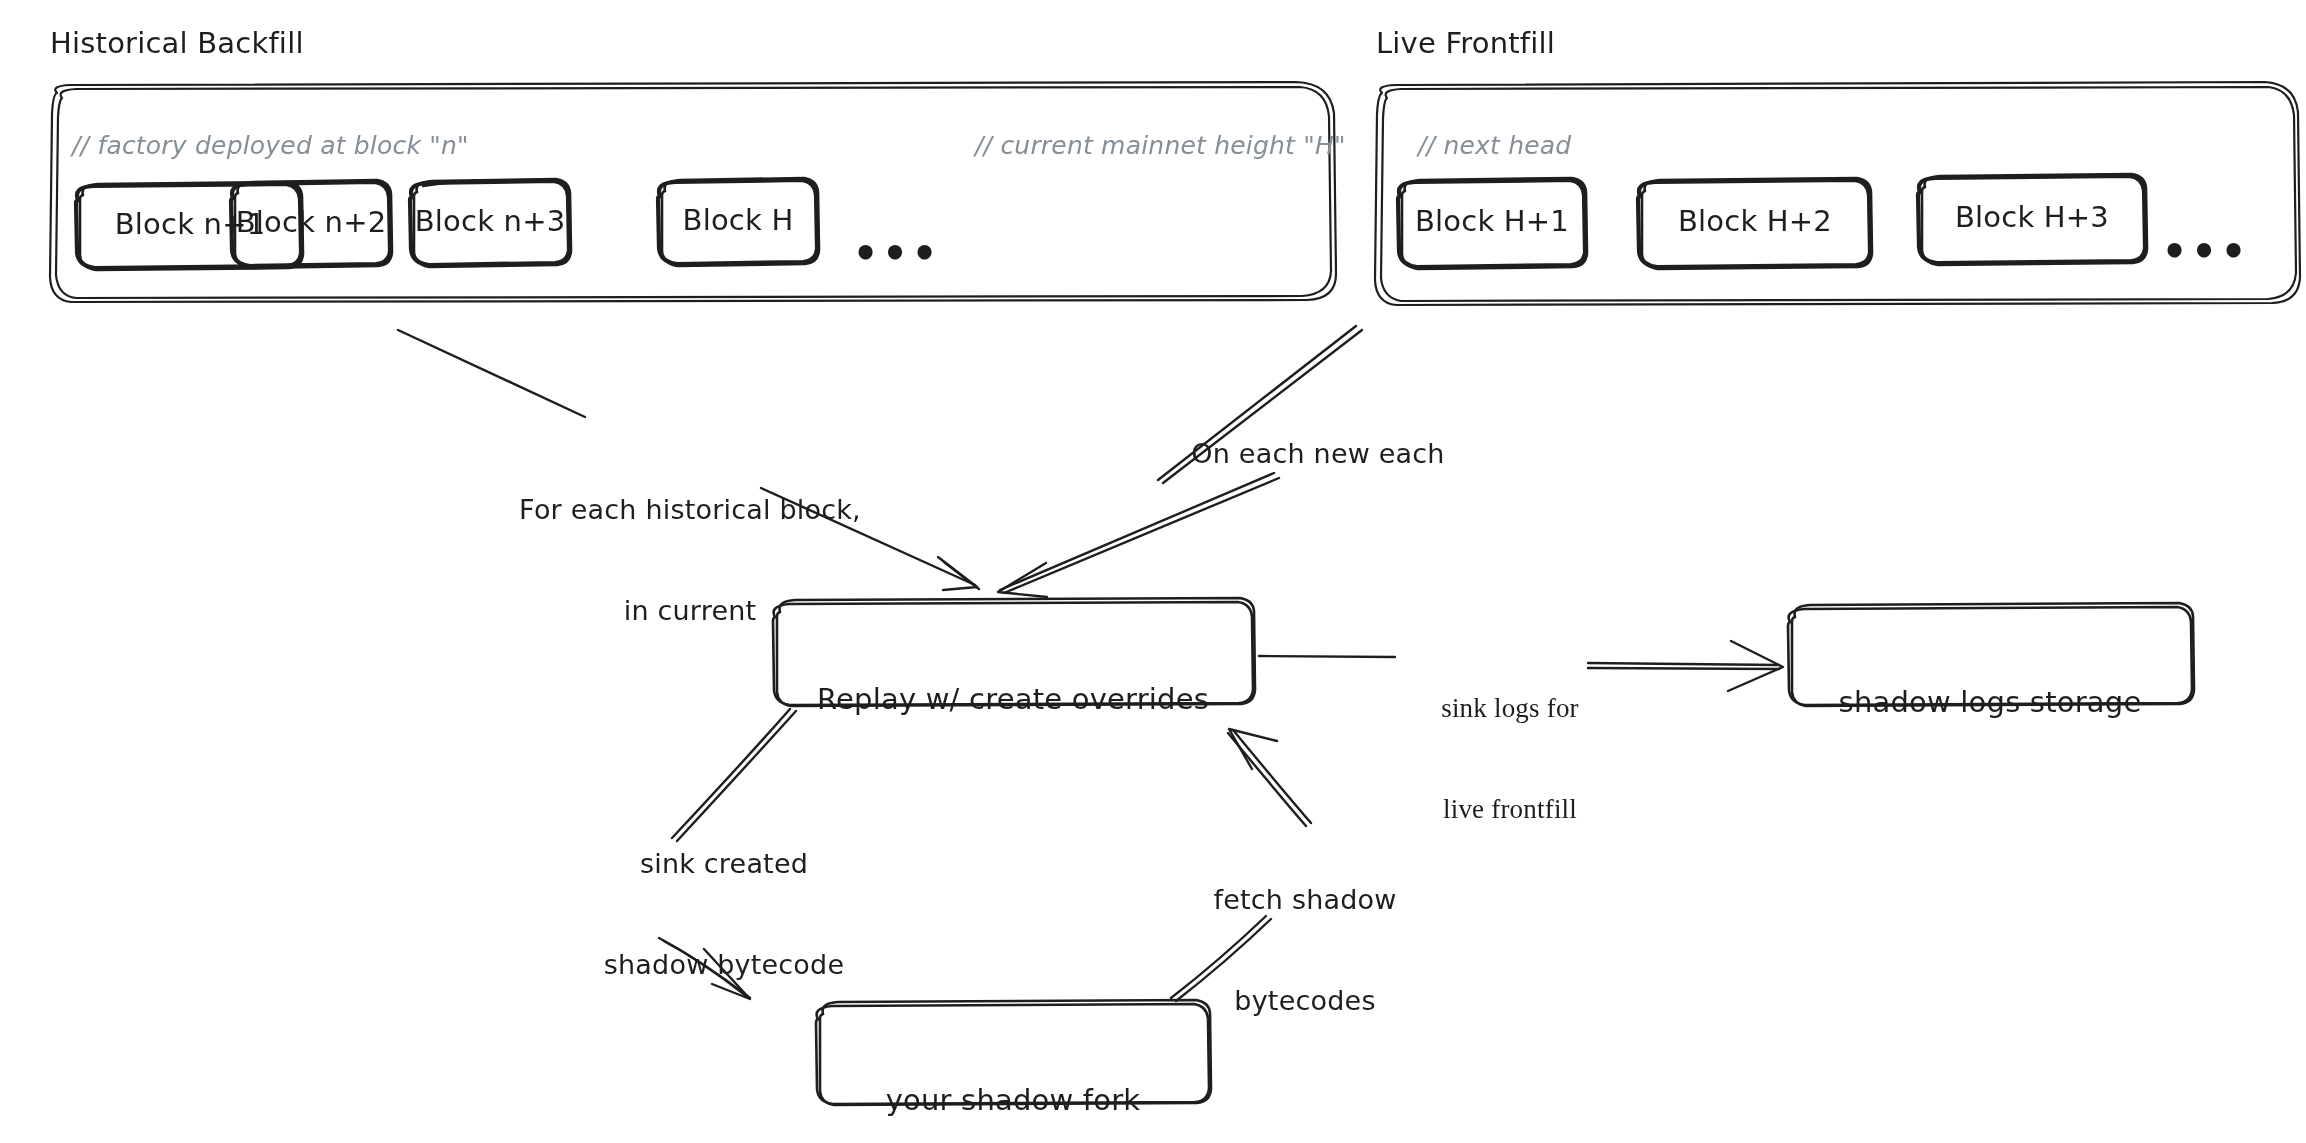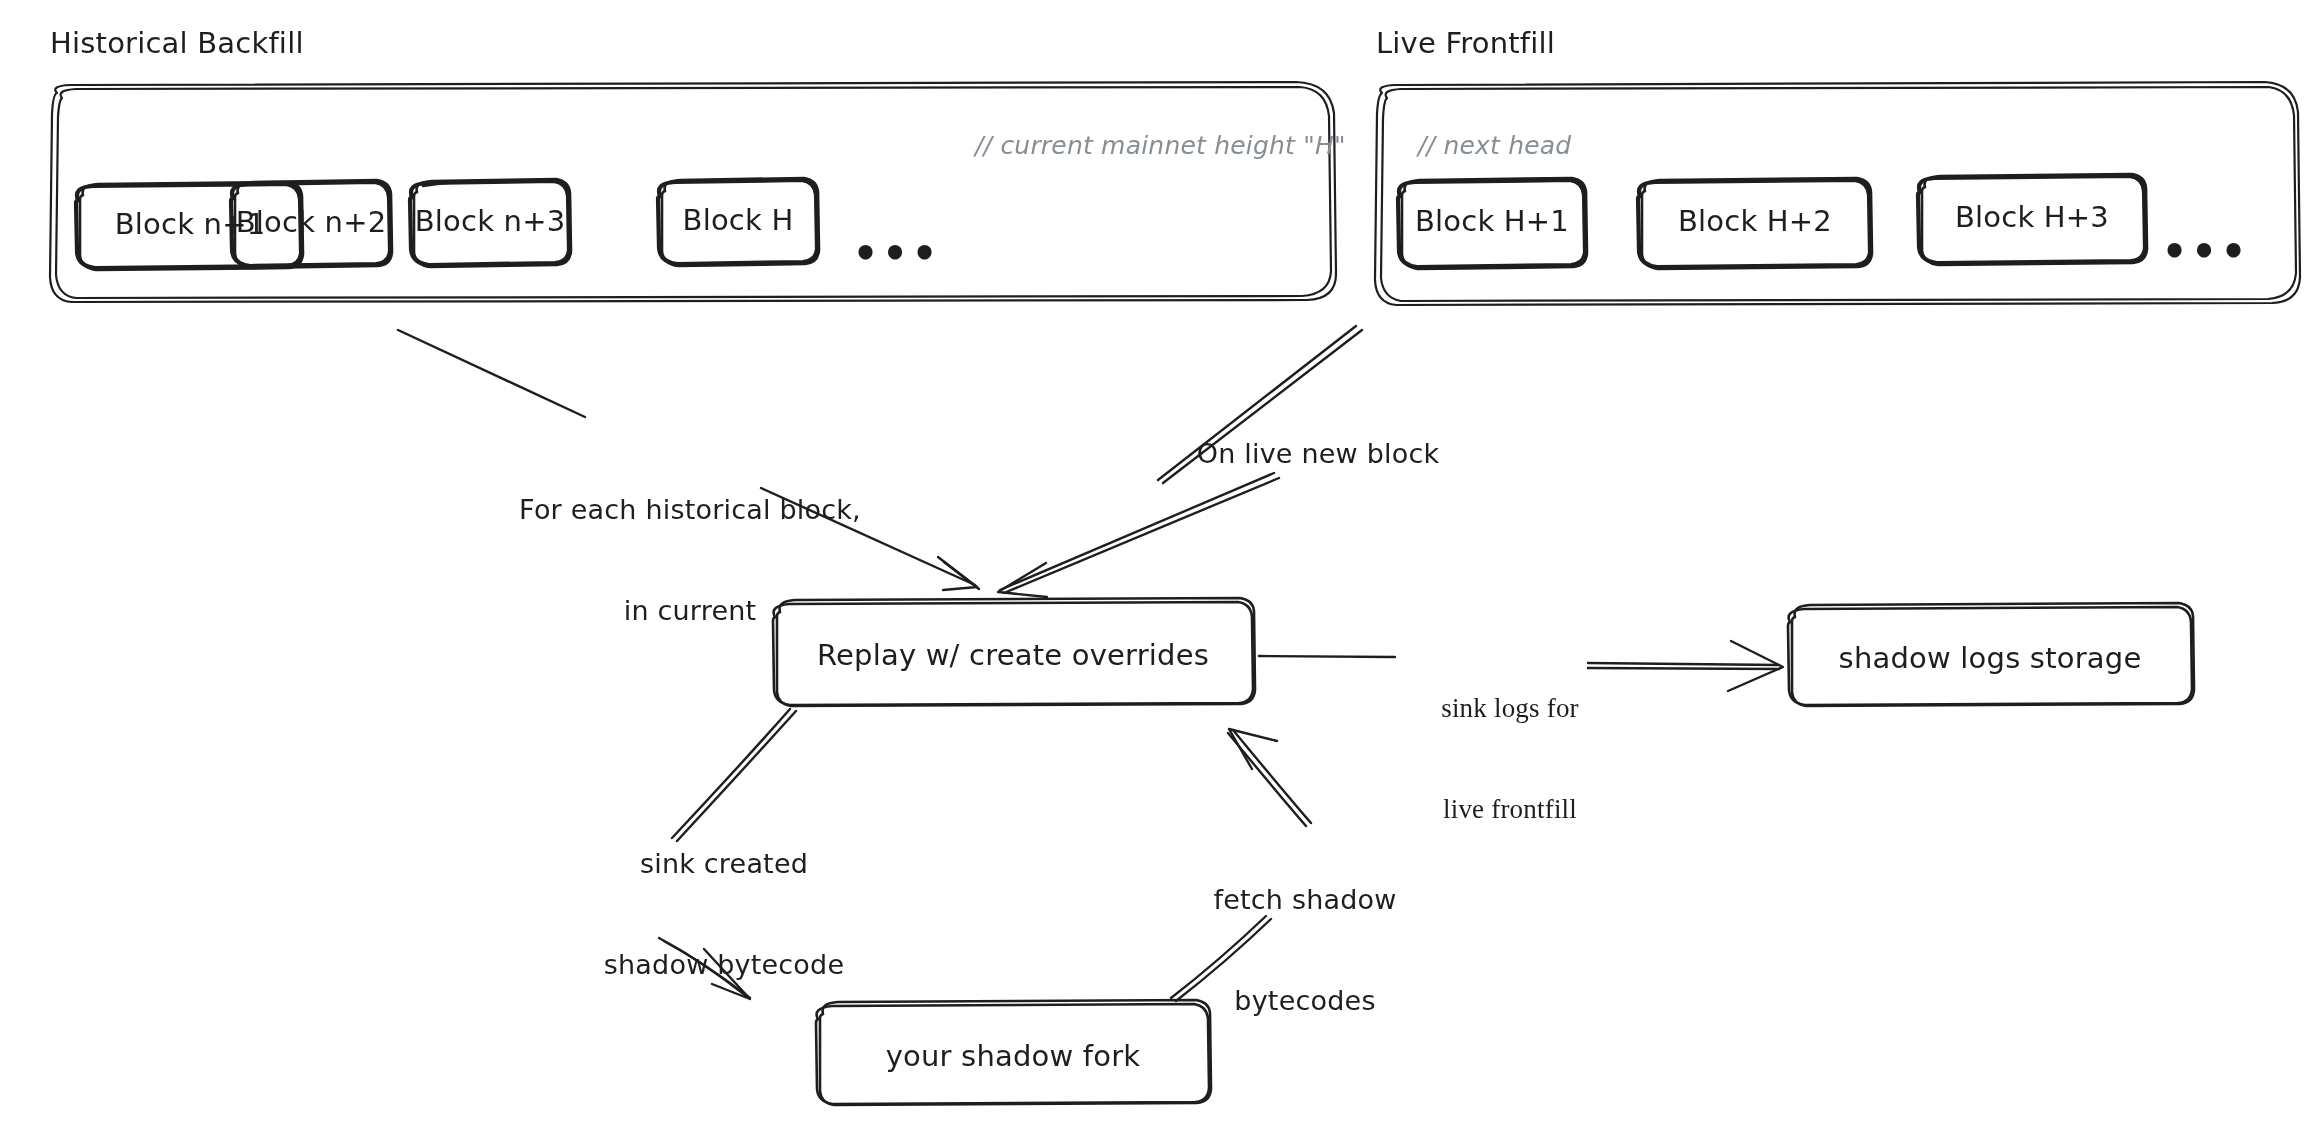--- a/index.html
+++ b/index.html
@@ -44,20 +44,21 @@
   .comment {
     font-size: 25px;
     color: #868e96;
     font-style: italic;
   }
   .block-label {
     font-size: 29px;
   }
   .node-label {
     font-size: 29px;
+    margin-top: 44px;
   }
   .edge-label {
     font-size: 27px;
   }
   .ellipsis {
     font-size: 40px;
     font-weight: bold;
     letter-spacing: 4px;
     color: #1e1e1e;
   }
@@ -177,20 +178,21 @@
       <path class="sk ar" d="M1311 823 Q1285 793 1233 730"></path>
       <path class="sk ar" d="M1277 741 L1229 729 L1252 769"></path>
     </g>
 
   </svg>
 
   <div class="lbl group-title" style="left:50px; top:25px;">Historical Backfill</div>
 
   <div class="lbl group-title" style="left:1376px; top:25px;">Live Frontfill</div>
 
+  <div class="lbl comment" style="left:72px; top:130px;">// factory deployed at block "n"</div>
 
   <div class="lbl comment" style="left:975px; top:130px;">// current mainnet height "H"</div>
 
   <div class="lbl comment" style="left:1418px; top:130px;">// next head</div>
 
   <div class="lbl block-label ctr" style="left:190px; top:206px;">Block n+1</div>
   <div class="lbl block-label ctr" style="left:311px; top:204px;">Block n+2</div>
   <div class="lbl block-label ctr" style="left:490px; top:203px;">Block n+3</div>
   <div class="lbl block-label ctr" style="left:738px; top:202px;">Block H</div>
 
@@ -206,21 +208,21 @@
 
   <div class="lbl node-label ctr" style="left:1990px; top:640px;">shadow logs storage</div>
 
   <div class="lbl node-label ctr" style="left:1013px; top:1038px;">your shadow fork</div>
 
   <div class="lbl edge-label ctr" style="left:690px; top:425px; text-align:center;">
     <div>For each historical block,</div>
     <div>in current</div>
   </div>
 
-  <div class="lbl edge-label ctr" style="left:1318px; top:437px;">On live new block</div>
+  <div class="lbl edge-label ctr" style="left:1318px; top:437px;">On each new each</div>
 
   <div class="lbl edge-label ctr" style="left:1510px; top:624px; text-align:center;font-family:Liberation Serif, serif;">
     <div>sink logs for</div>
     <div>live frontfill</div>
   </div>
 
   <div class="lbl edge-label ctr" style="left:724px; top:779px; text-align:center;">
     <div>sink created</div>
     <div>shadow bytecode</div>
   </div>

